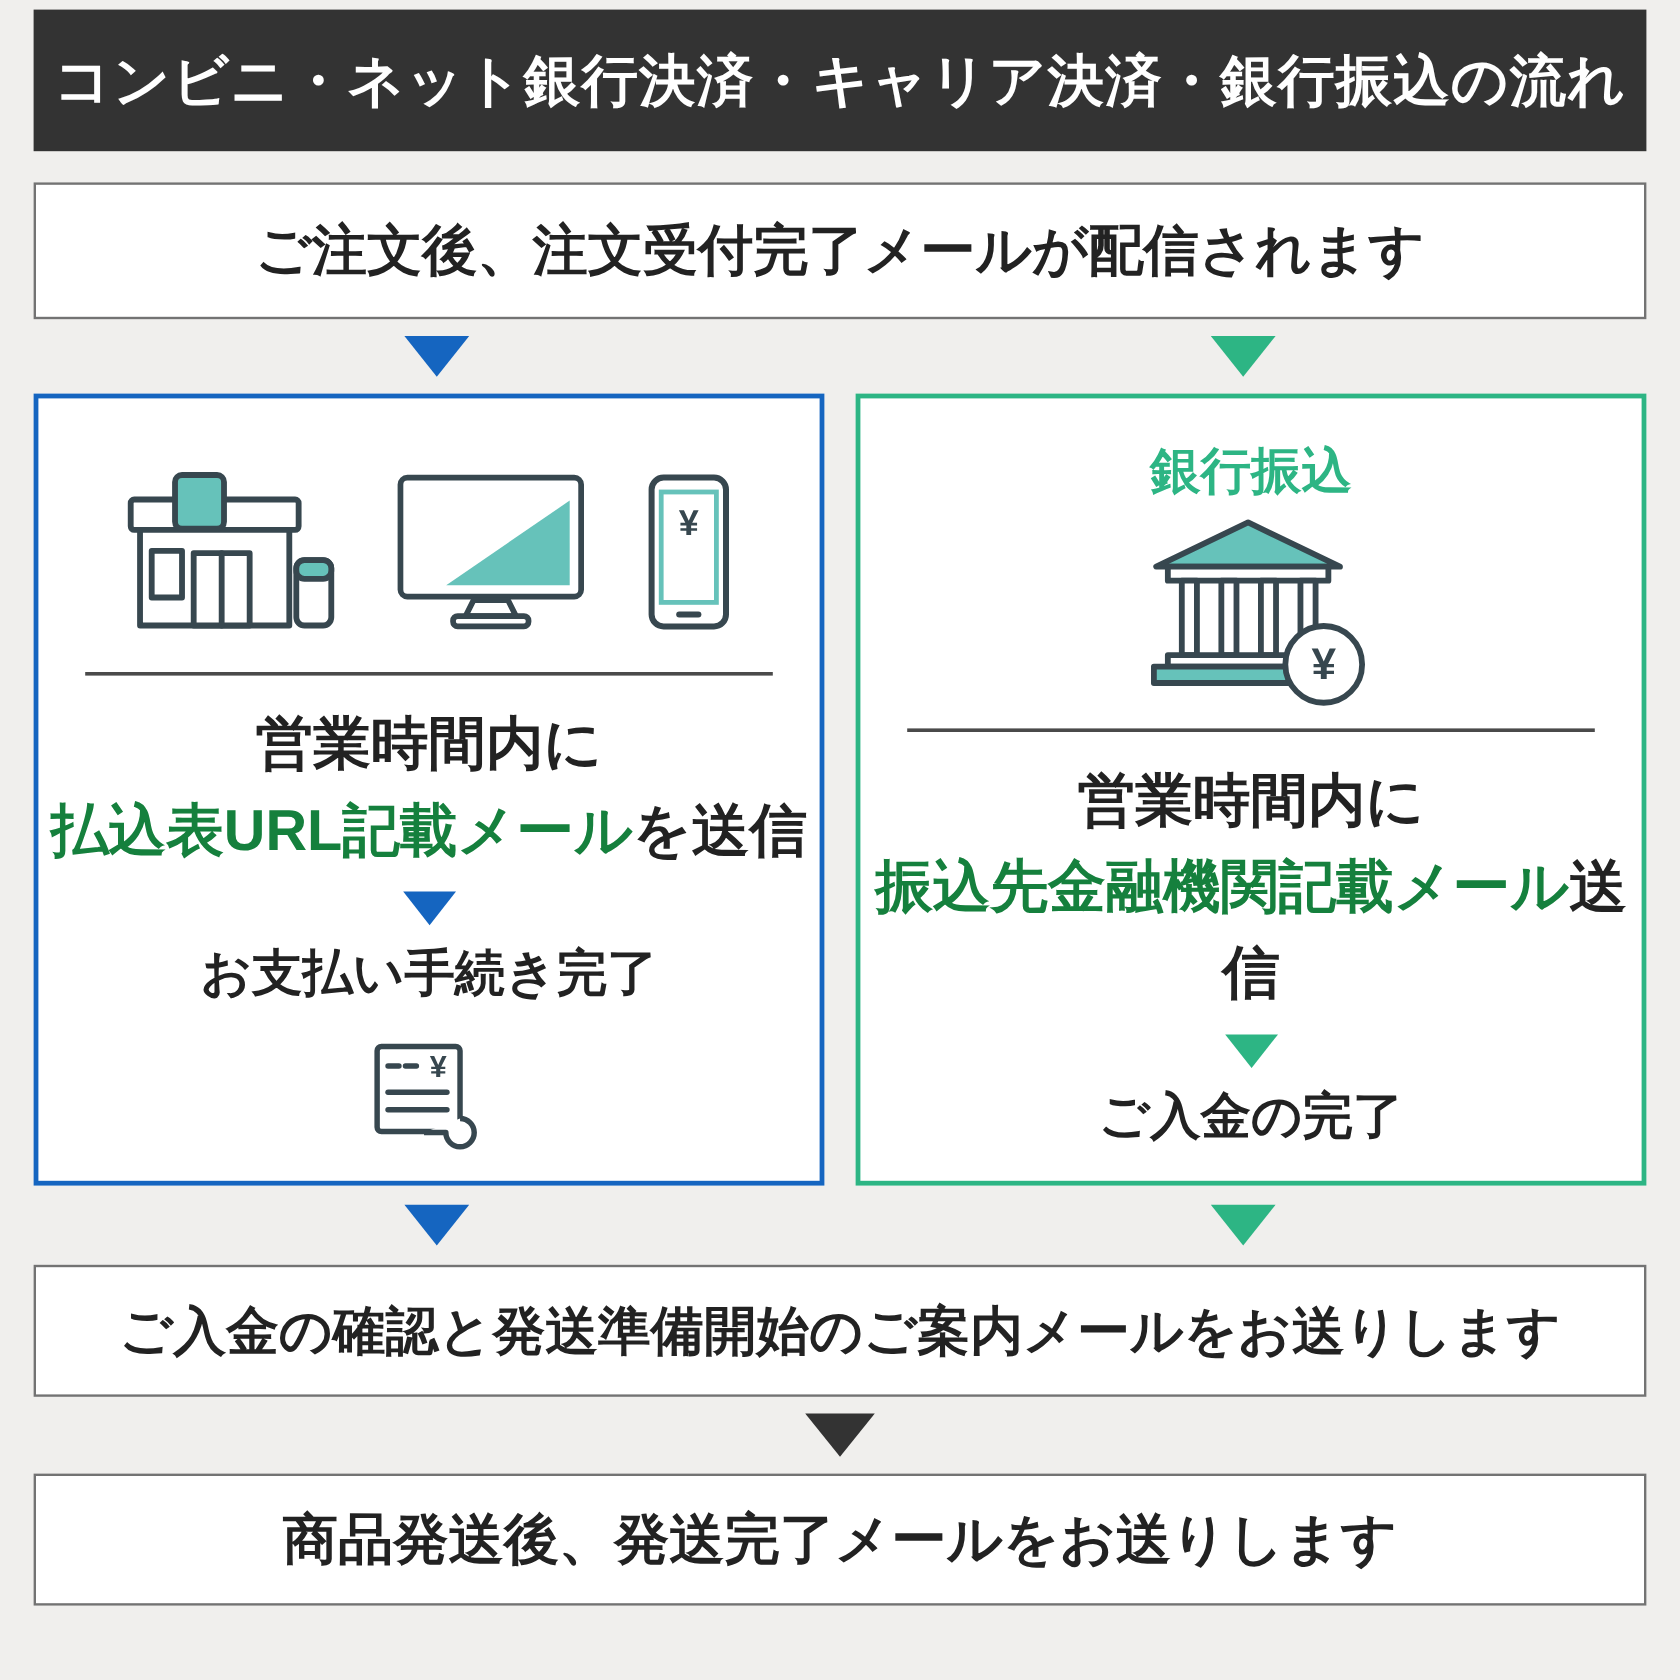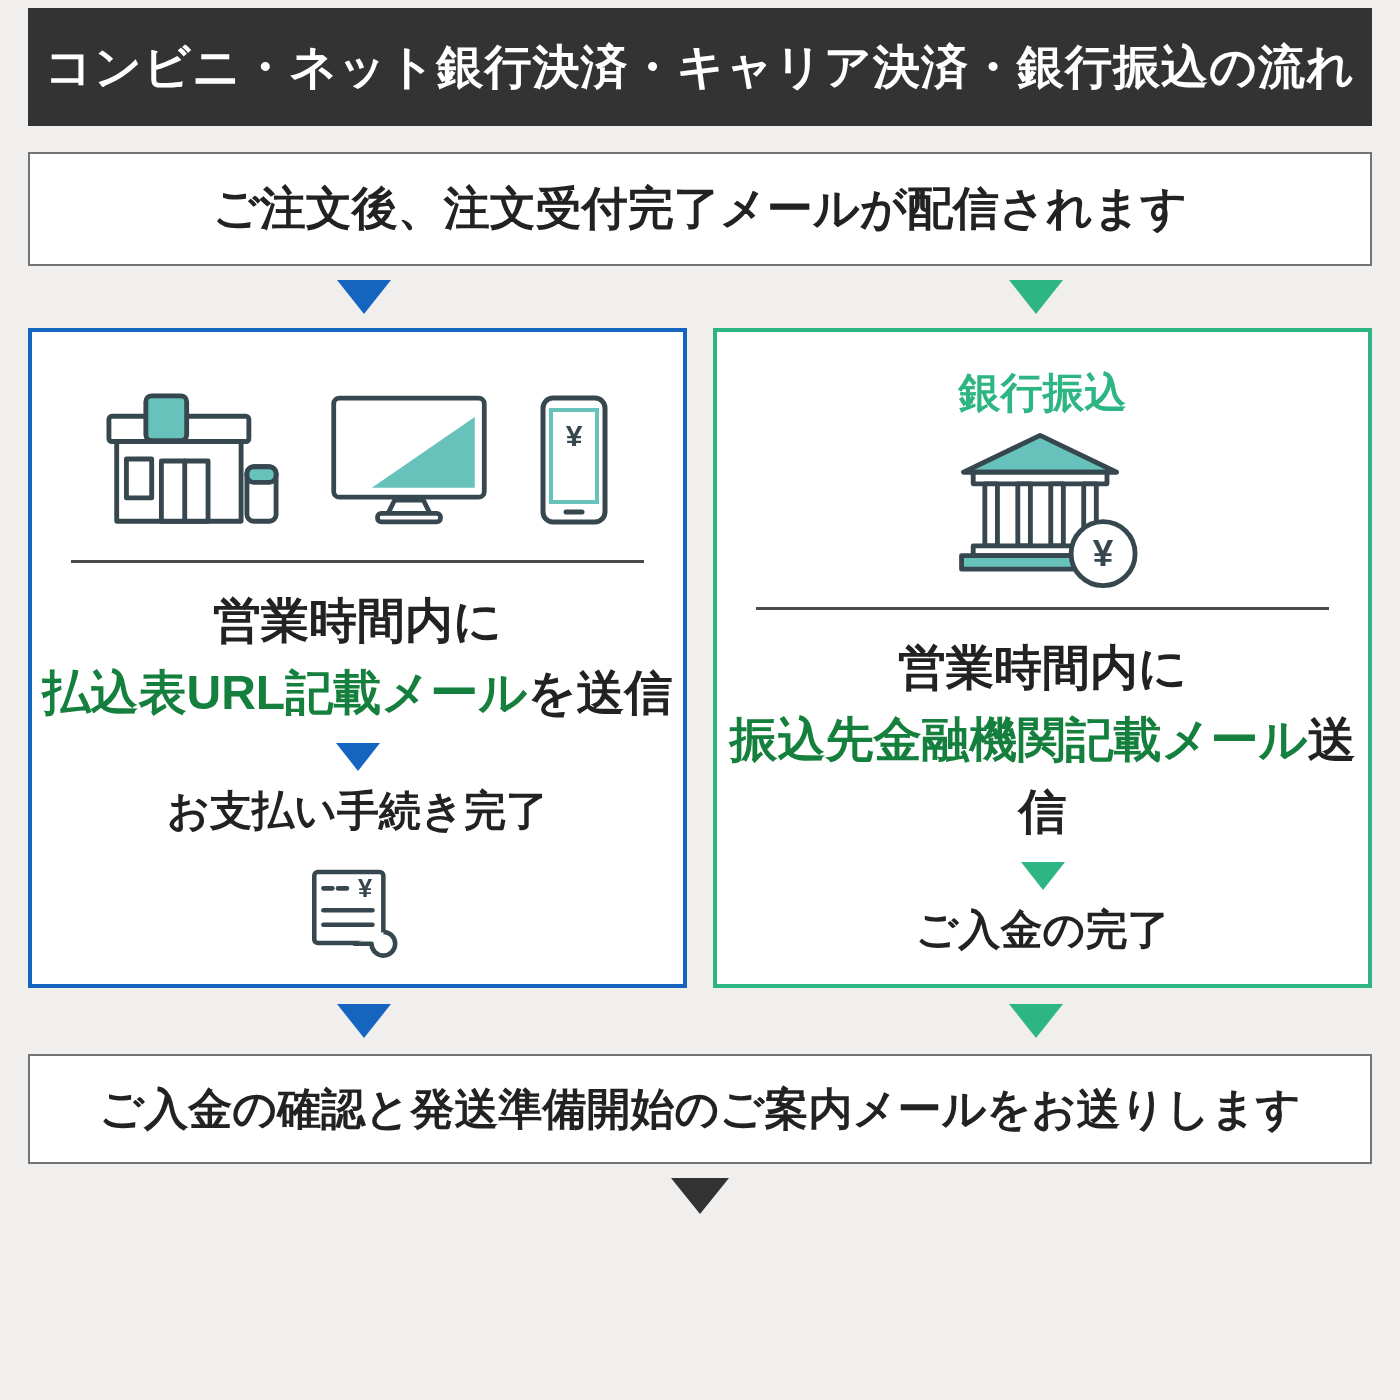--- a/index.html
+++ b/index.html
@@ -200,14 +200,17 @@
   </div>
 
   <div class="step-box s3">
     <span>ご入金の確認と発送準備開始のご案内メールをお送りします</span>
   </div>
 
   <div class="arrow-row center-row">
     <div class="tri" style="border-left-width:29px;border-right-width:29px;border-top-width:36px;"></div>
   </div>
 
+  <div class="step-box s4">
+    <span>商品発送後、発送完了メールをお送りします</span>
+  </div>
 
 </div>
 
 </body></html>

